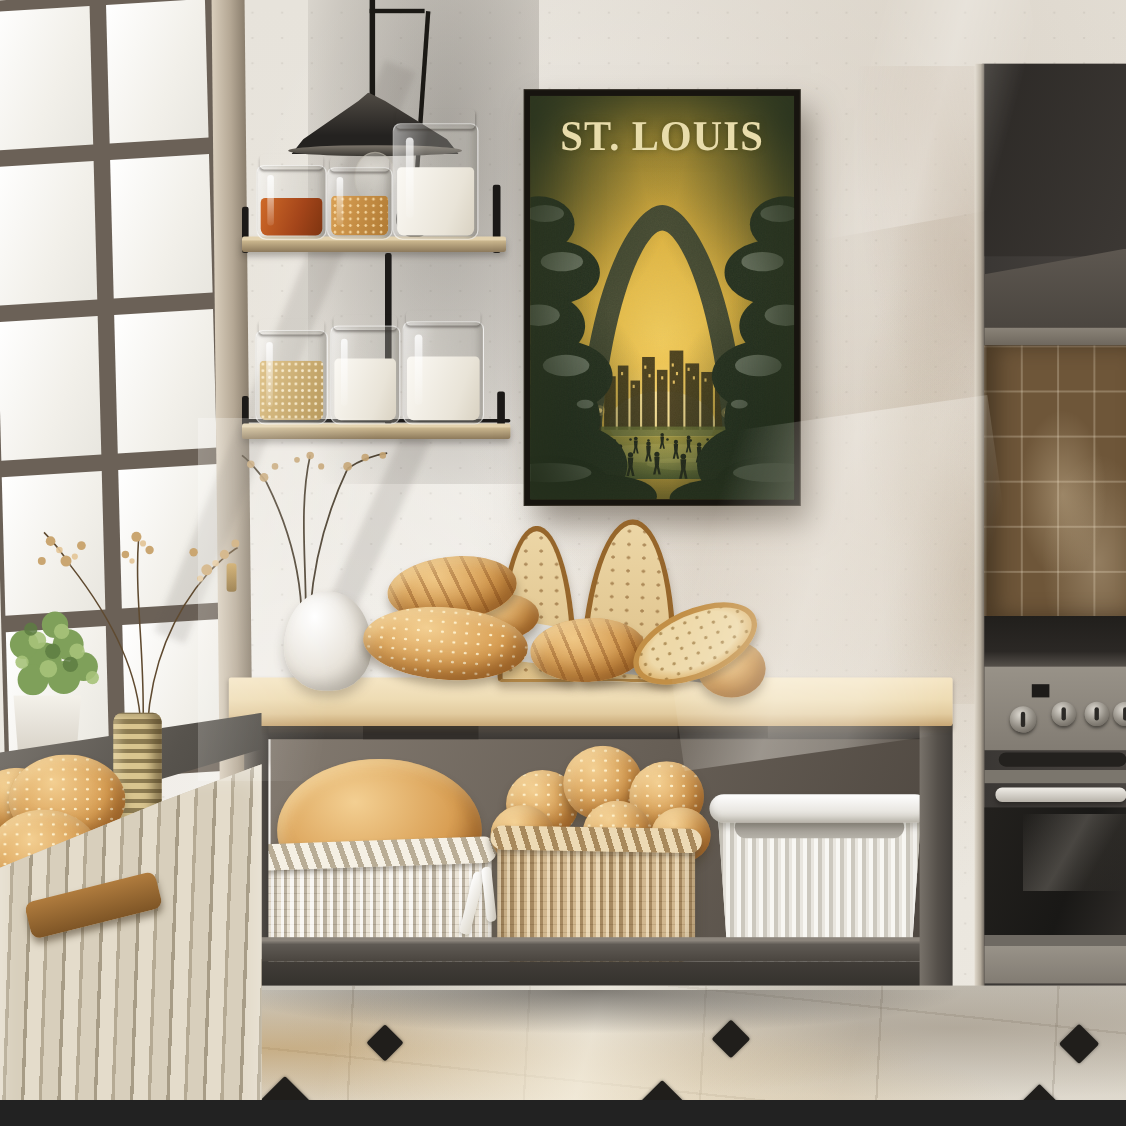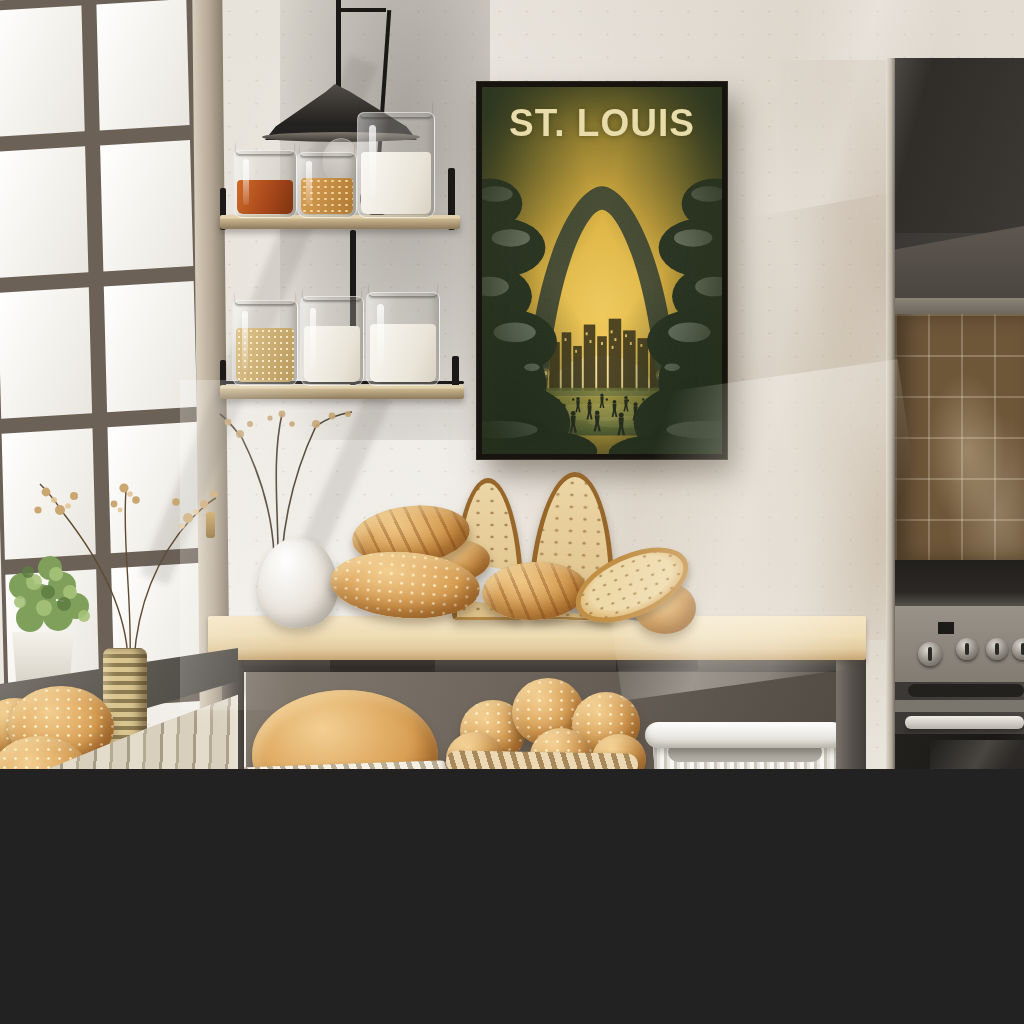--- a/index.html
+++ b/index.html
@@ -1,17 +1,17 @@
 <!DOCTYPE html>
 <html><head>
 <meta charset="utf-8">
 <style>
   html,body{margin:0;padding:0;background:#222;}
-  .scene{position:relative;width:1024px;height:769px;overflow:hidden;
-         font-family:Liberation Sans, sans-serif;background:#e9e5dd;}
+  .scene{position:relative;width:1024px;height:1000px;overflow:hidden;
+         font-family:Liberation Serif, serif;background:#e9e5dd;}
   .abs{position:absolute;}
 
   
   .wall{left:0;top:0;width:1024px;height:1024px;
     background:
       radial-gradient(ellipse at 78% 12%, rgba(196,182,164,.35), transparent 40%),
       radial-gradient(ellipse at 82% 45%, rgba(190,172,150,.40), transparent 35%),
       radial-gradient(ellipse at 70% 58%, rgba(203,188,168,.35), transparent 30%),
       radial-gradient(ellipse at 55% 30%, rgba(255,255,255,.5), transparent 45%),
       radial-gradient(ellipse at 30% 75%, rgba(255,255,255,.55), transparent 40%),

